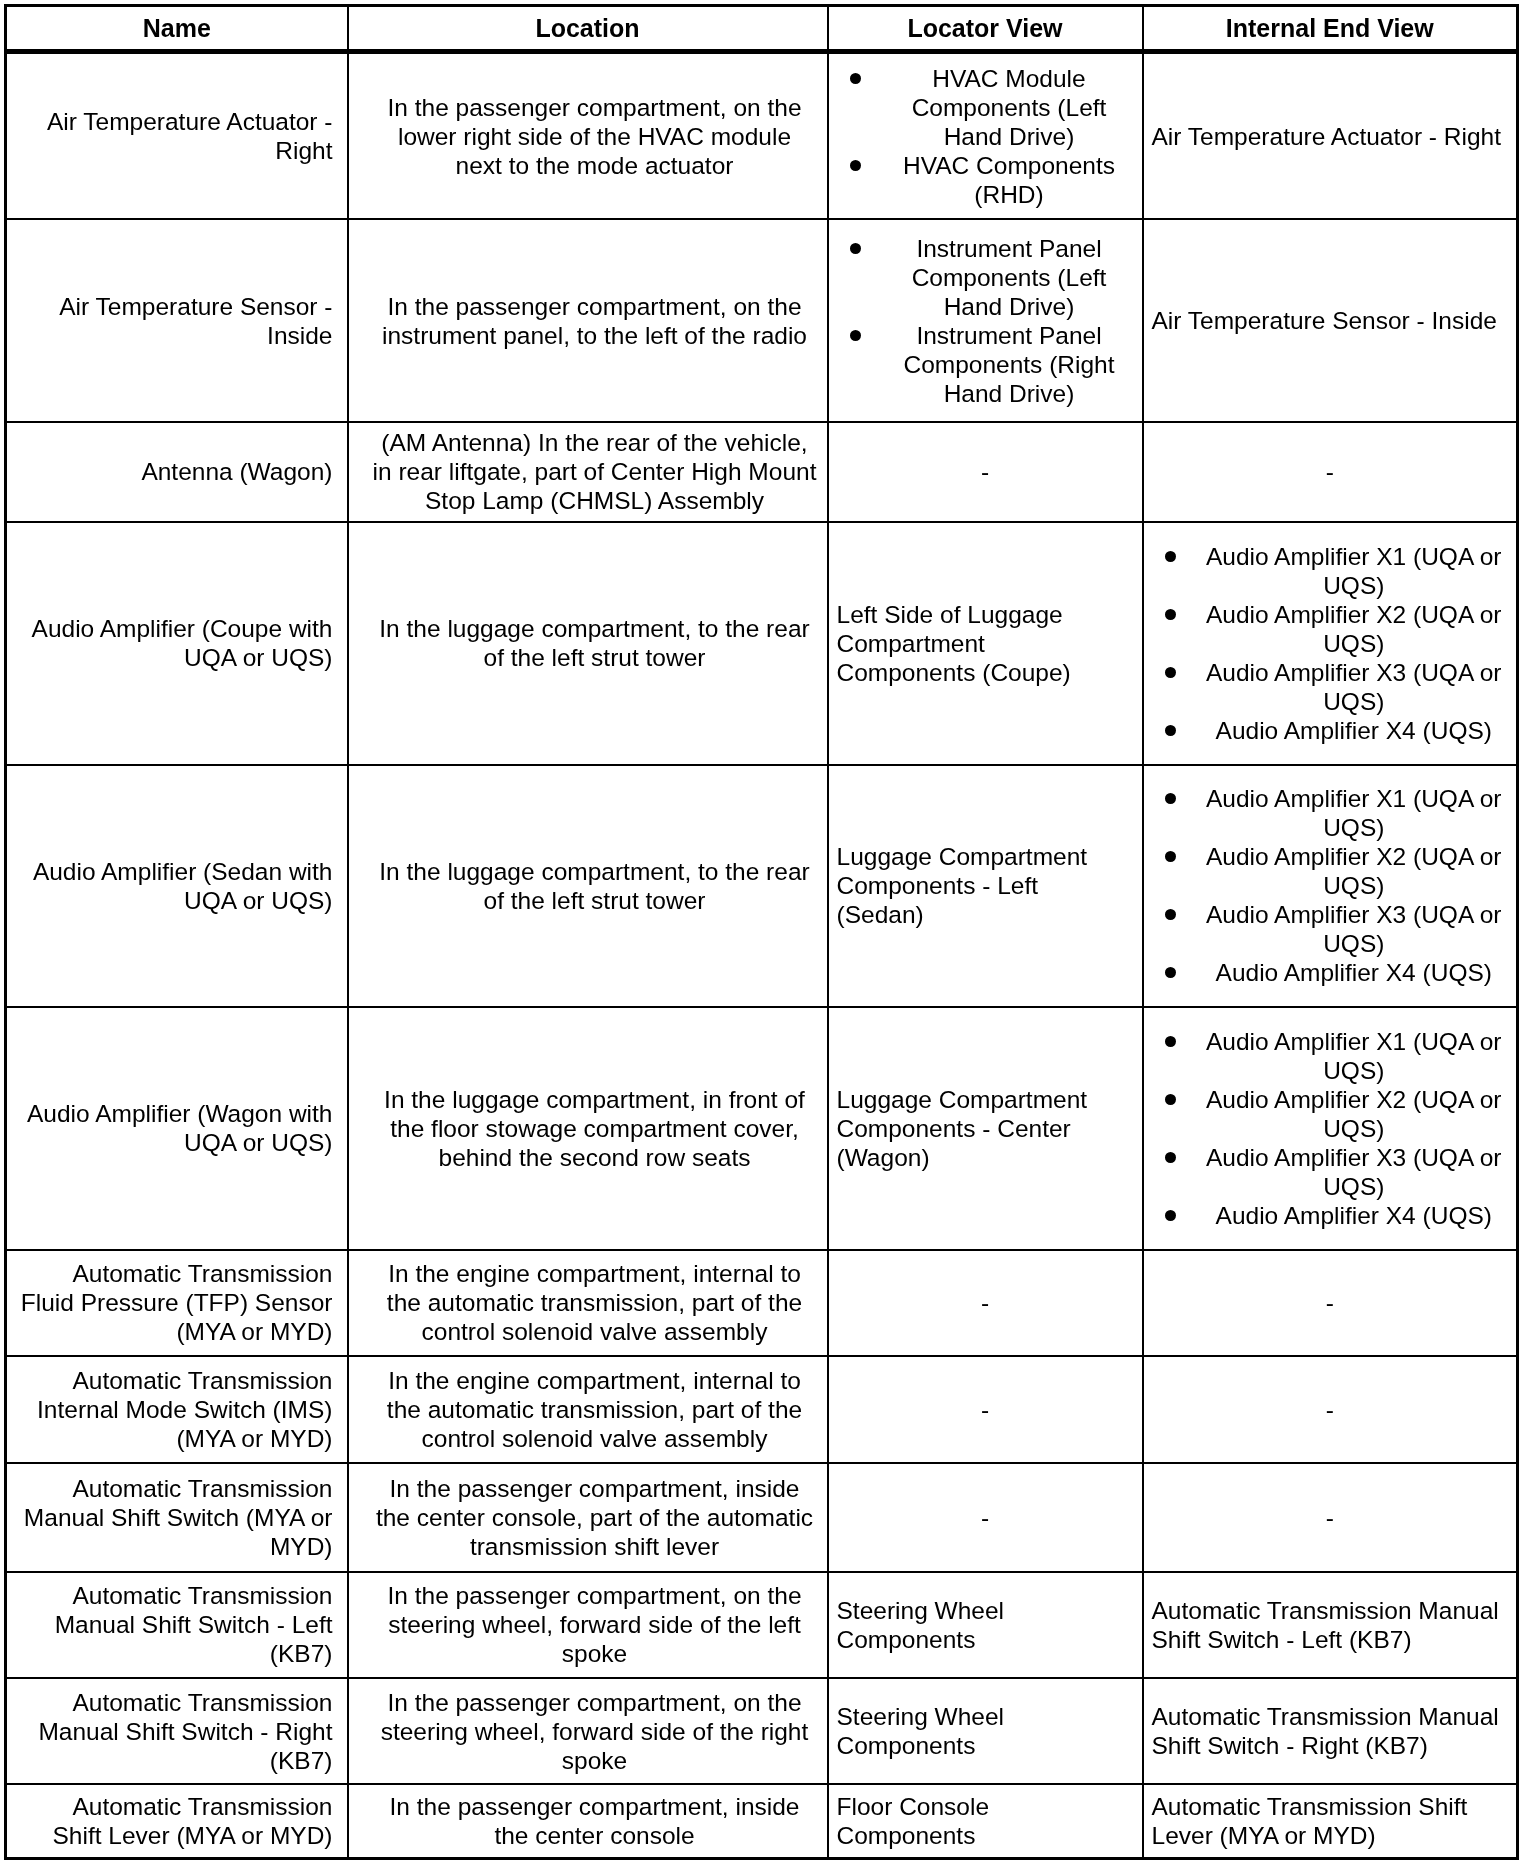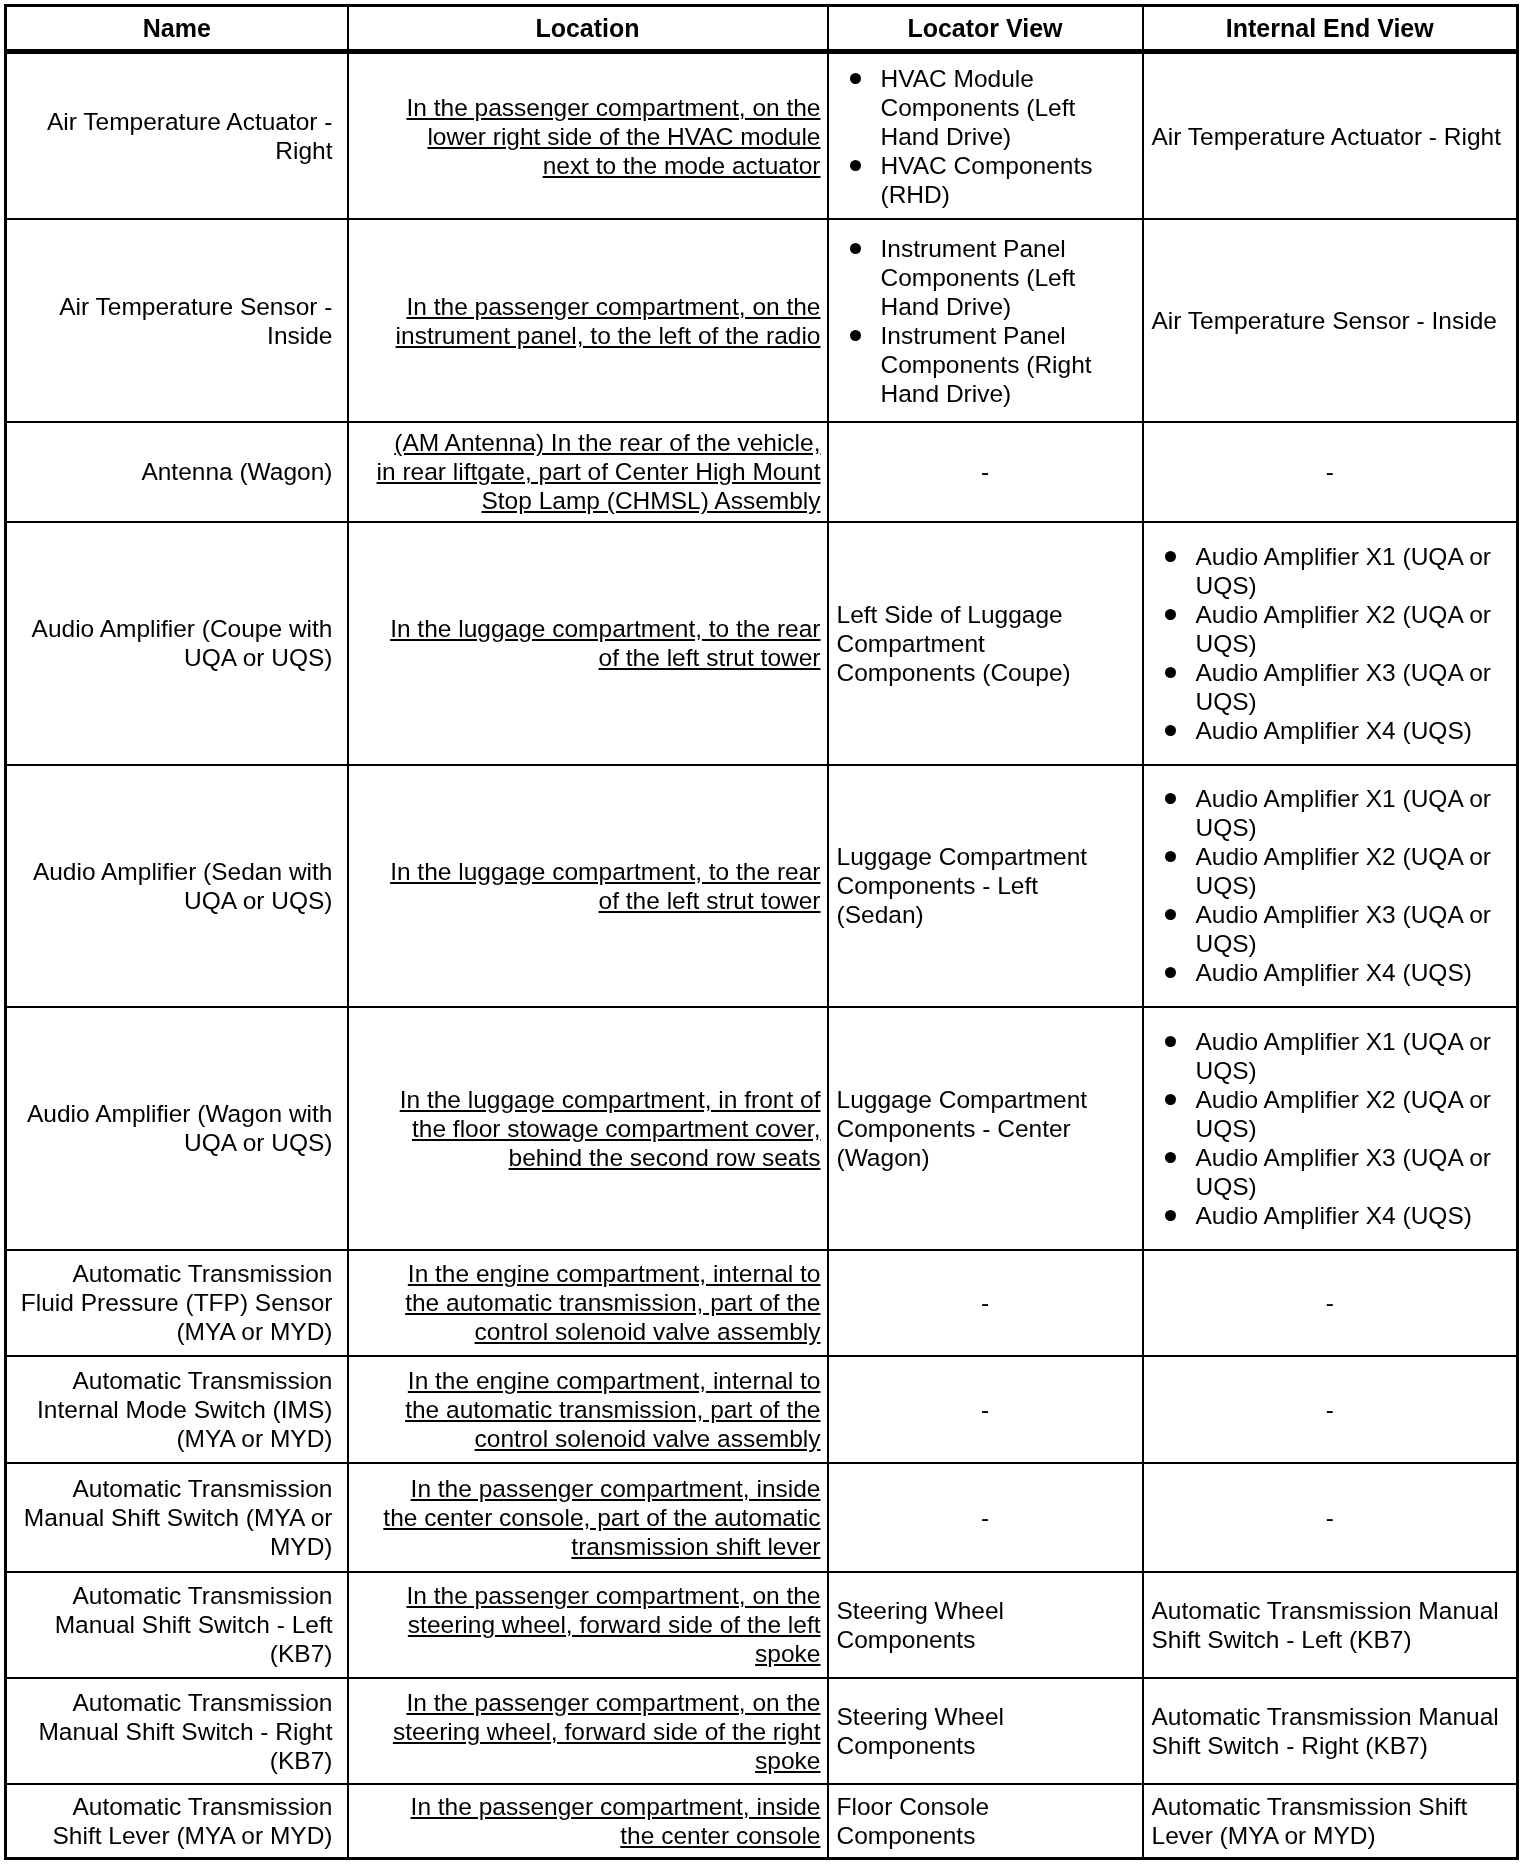--- a/index.html
+++ b/index.html
@@ -48,43 +48,42 @@
   td.name-cell {
     padding-left: 8px;
     padding-right: 14px;
     white-space: pre-wrap;
     text-align: right;
   }
   td.location-cell {
     padding-left: 20px;
     padding-right: 6px;
     white-space: pre-wrap;
-    text-align: right;
-    text-decoration: underline;
+    text-align: center;
   }
   td.view-cell.text-view {
     padding-left: 8px;
     padding-right: 6px;
     white-space: pre-wrap;
     text-align: left;
   }
   td.view-cell.dash-cell {
     text-align: center;
     white-space: nowrap;
   }
   ul.bullet-list {
     list-style: none;
     margin: 0;
     padding: 0 4px 0 6px;
   }
   ul.bullet-list li {
     position: relative;
     padding-left: 46px;
     white-space: pre-wrap;
-    text-align: left;
+    text-align: center;
   }
   ul.bullet-list li::before {
     content: "";
     position: absolute;
     left: 15px;
     top: 9px;
     width: 11px;
     height: 11px;
     border-radius: 50%;
     background: #000000;

